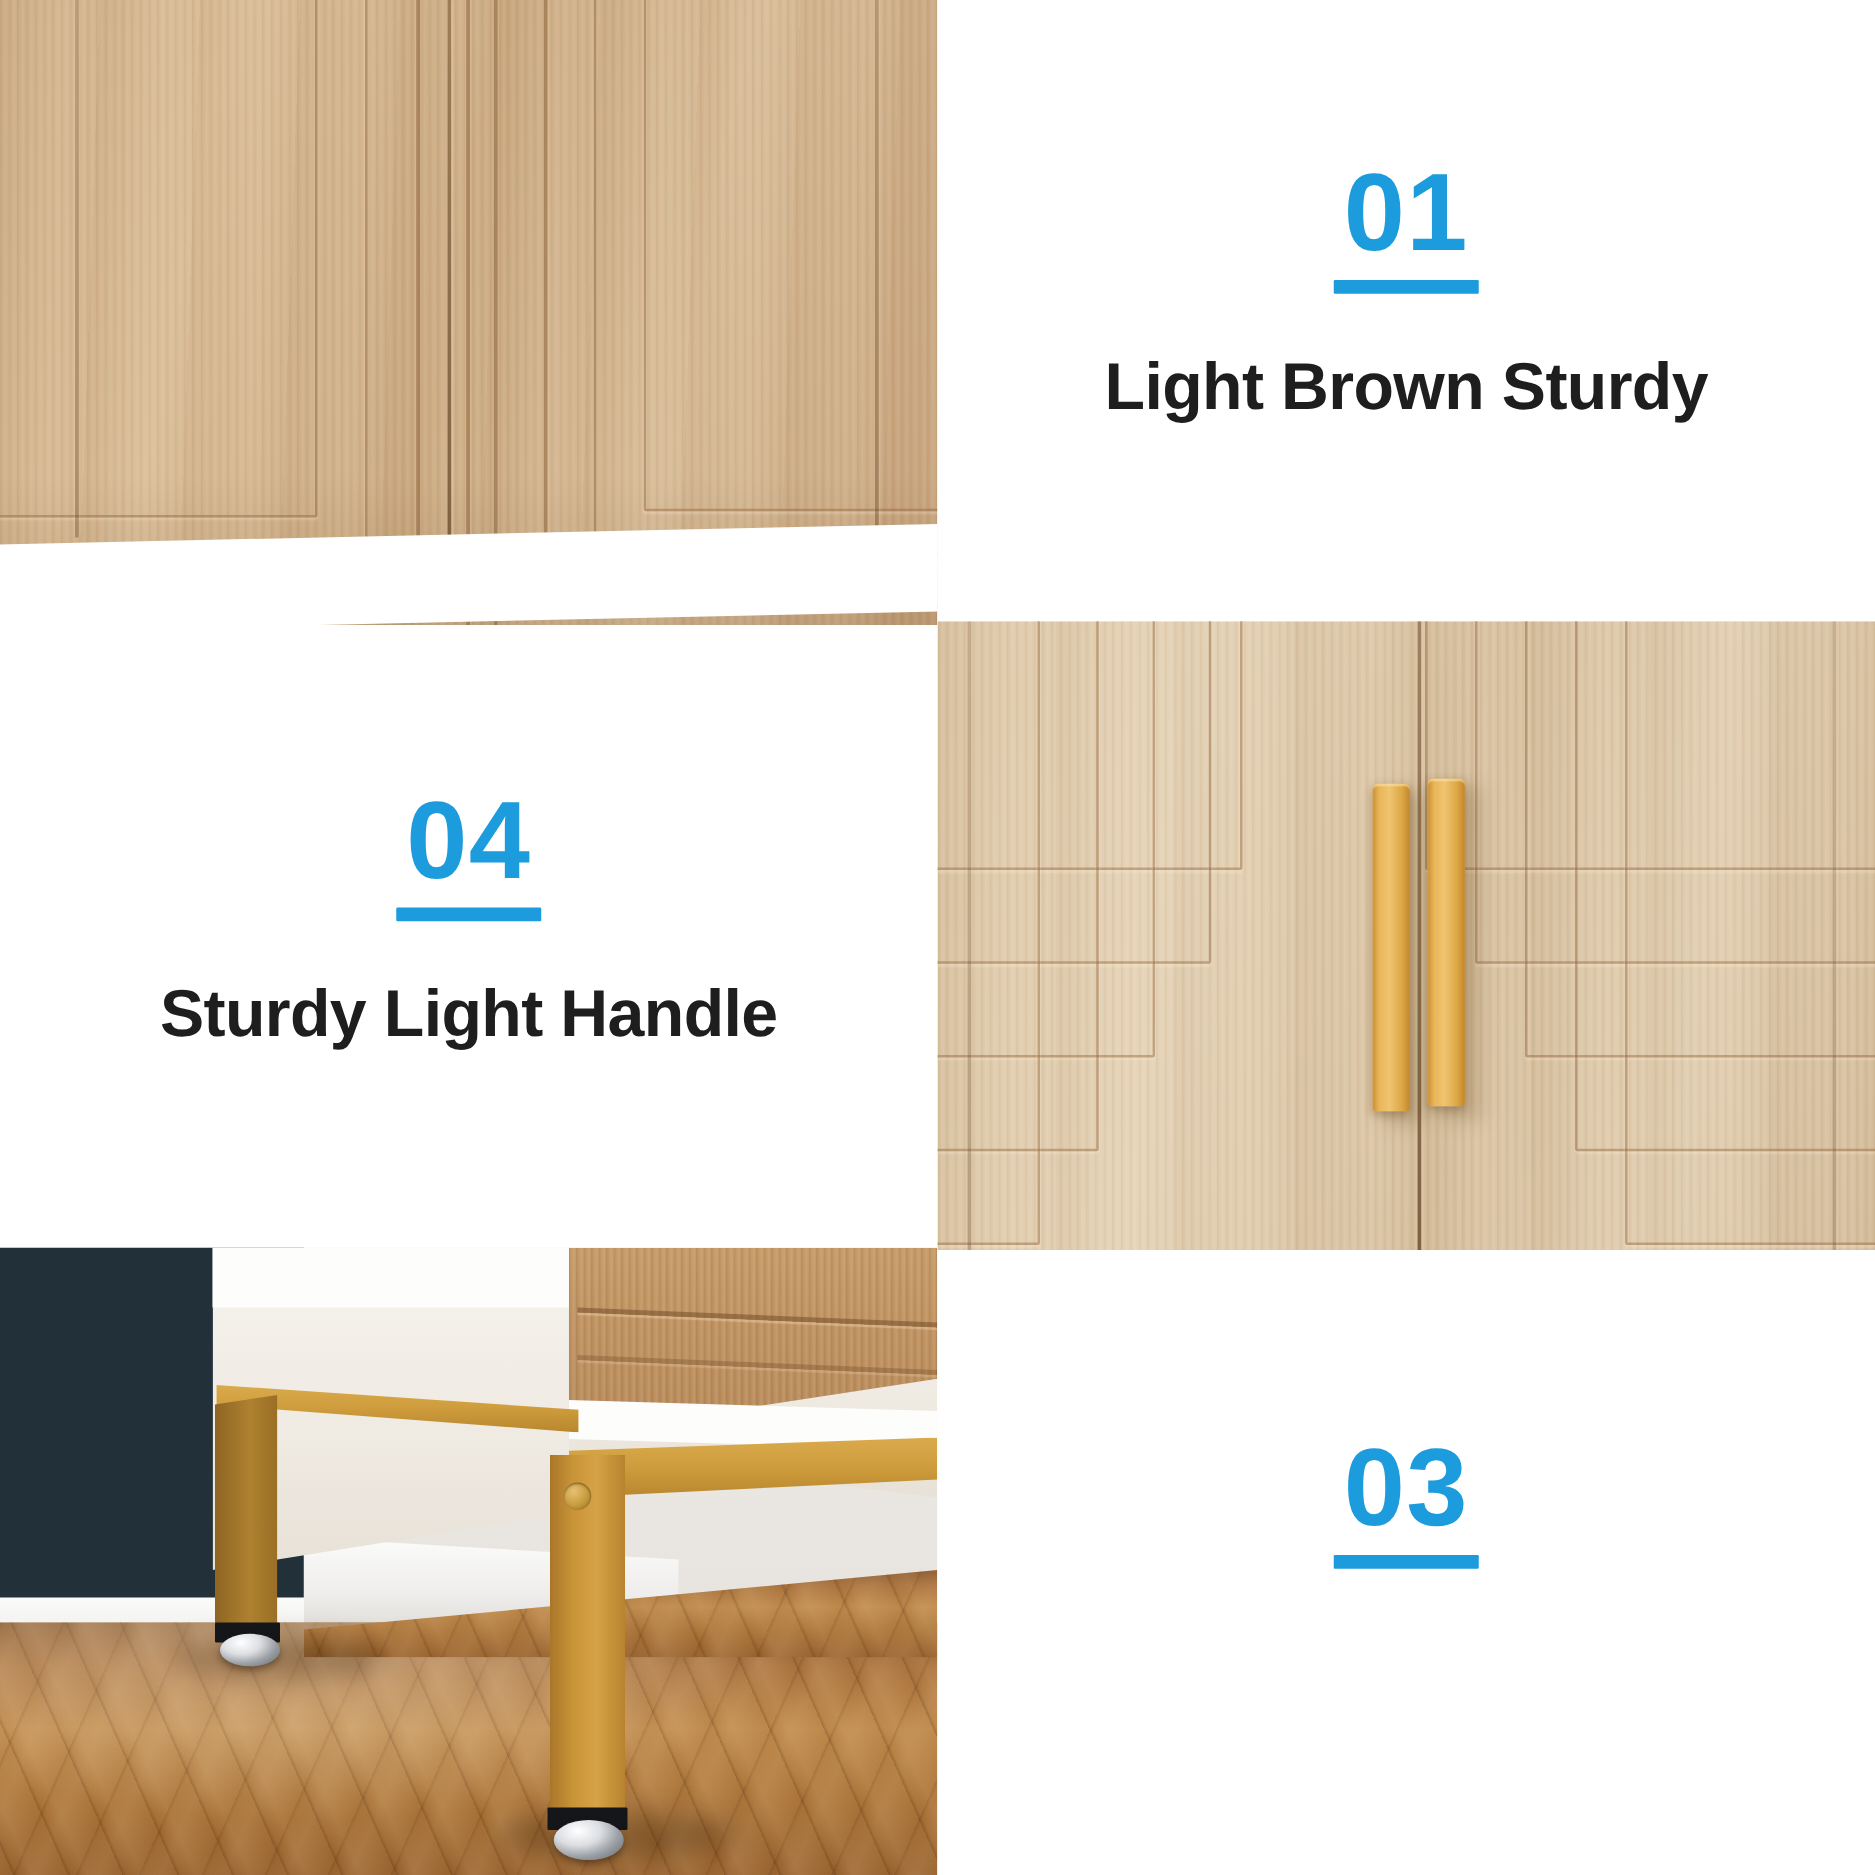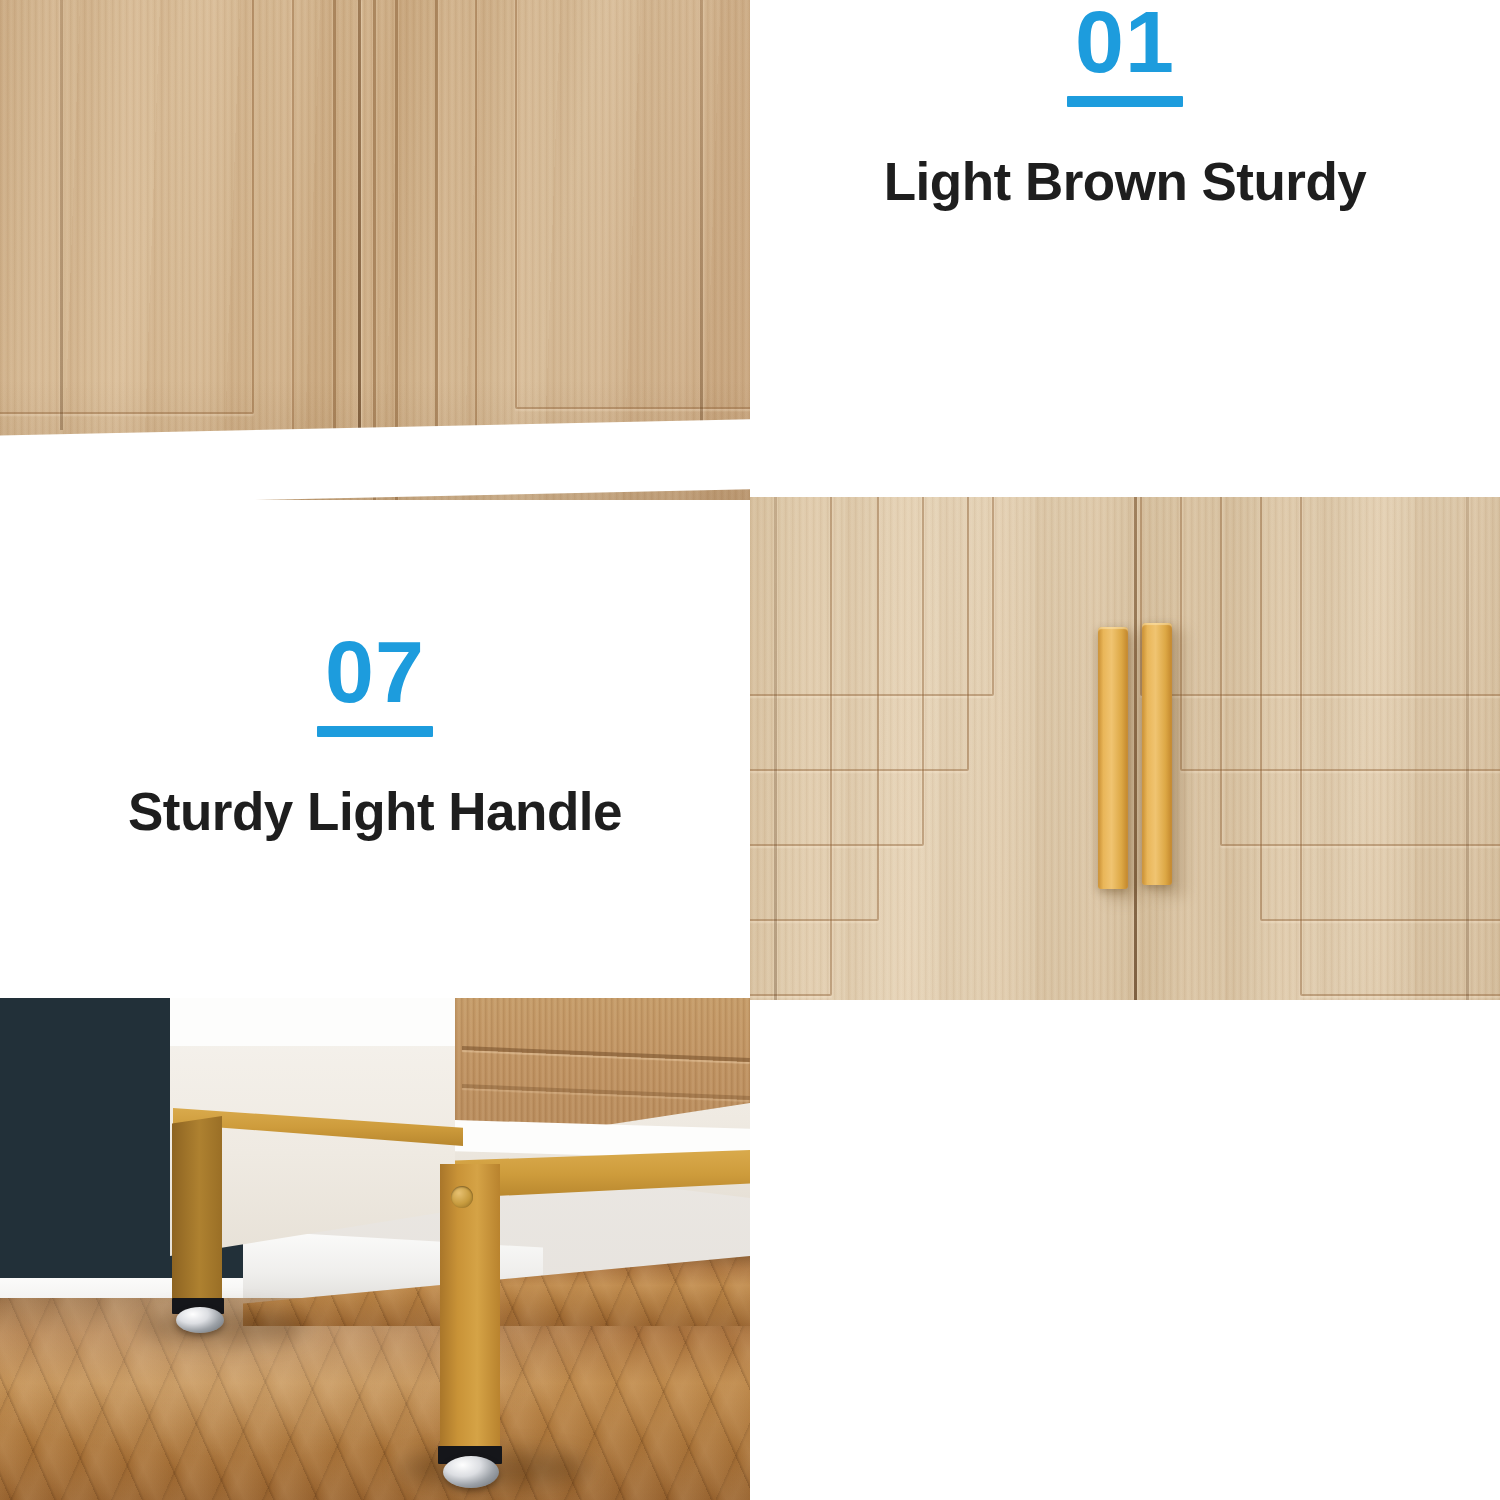--- a/index.html
+++ b/index.html
@@ -254,31 +254,31 @@
 
       <div class="seam" style="left:358px; top:0; height:470px;"></div>
       <div class="seam" style="left:60px; top:0; height:430px; opacity:.5;"></div>
       <div class="seam" style="left:700px; top:0; height:445px; opacity:.5;"></div>
 
       <div class="door-shadow"></div>
       <div class="door-bottom-white"></div>
     </div>
   </div>
 
-  <div class="cell feature" id="cell-feature-01" style="left:750px; top:0; width:750px; height:500px; box-sizing:border-box;">
+  <div class="cell feature" id="cell-feature-01" style="left:750px; top:0; width:750px; height:500px; padding-top:128px; box-sizing:border-box;">
     <div class="feature-number-wrap">
       <div class="feature-number">01</div>
       <div class="feature-rule"></div>
     </div>
     <div class="feature-title">Light Brown Sturdy</div>
   </div>
 
   <div class="cell feature" id="cell-feature-02" style="left:0; top:500px; width:750px; height:498px; padding-top:130px; box-sizing:border-box;">
     <div class="feature-number-wrap">
-      <div class="feature-number">07</div>
+      <div class="feature-number">04</div>
       <div class="feature-rule"></div>
     </div>
     <div class="feature-title">Sturdy Light Handle</div>
   </div>
 
   <div class="cell" id="cell-handle" style="left:750px; top:497px; width:750px; height:503px;">
     <div class="photo">
       <div class="wood-base light"></div>
 
       <div class="groove thin" style="left:-330px; top:-365px; width:570px; height:560px;"></div>
@@ -341,15 +341,19 @@
       <div class="cab-shadow" style="left:400px; top:452px; width:190px; height:36px;"></div>
       <div class="leg" style="left:440px; top:166px; width:60px; height:290px;"></div>
       <div class="leg-cap" style="left:438px; top:448px; width:64px; height:18px;"></div>
       <div class="foot-pad" style="left:443px; top:458px; width:56px; height:32px;"></div>
 
       <div class="screw" style="left:451px; top:188px; width:22px; height:22px;"></div>
     </div>
   </div>
 
   <div class="cell feature" id="cell-feature-03" style="left:750px; top:1000px; width:750px; height:500px; padding-top:148px; box-sizing:border-box;">
+    <div class="feature-number-wrap">
+      <div class="feature-number">03</div>
+      <div class="feature-rule"></div>
+    </div>
   </div>
 
 </div>
 
 </body></html>

